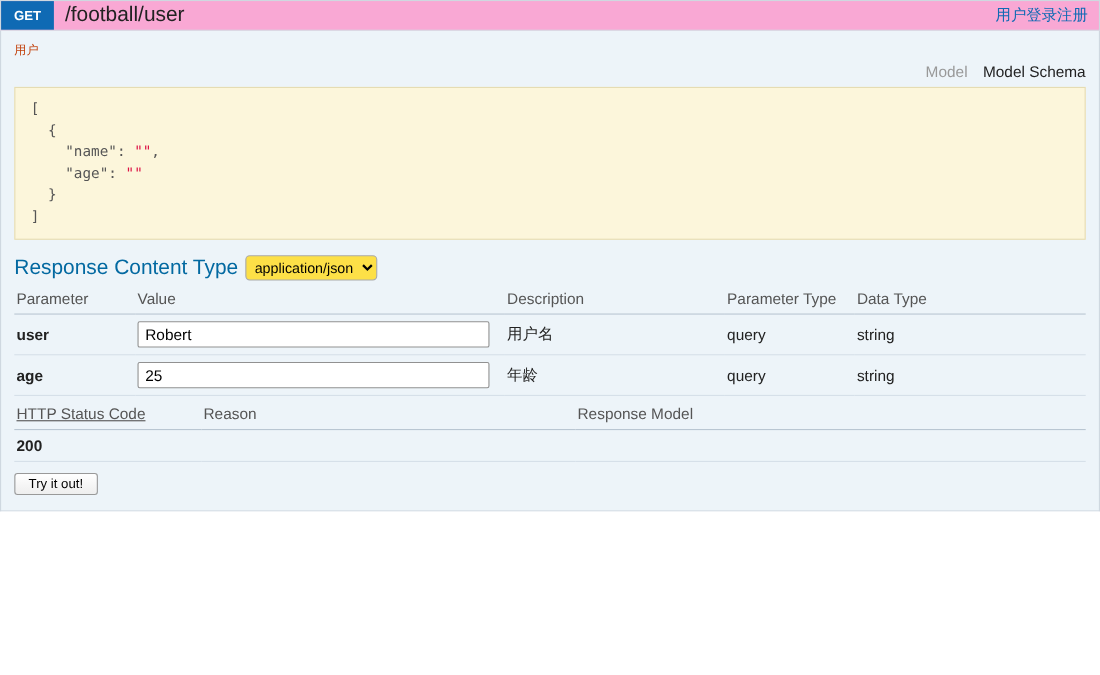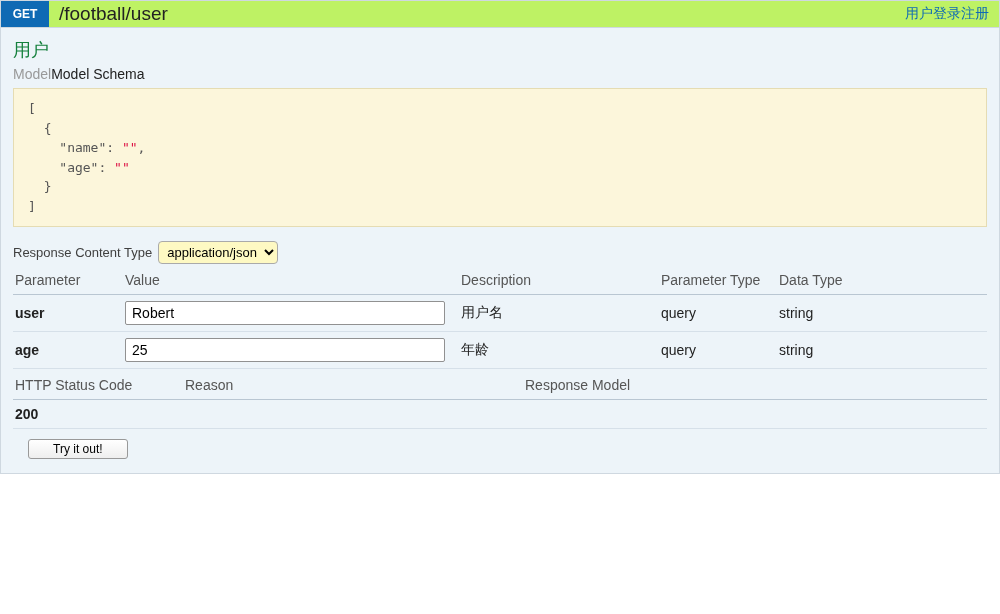--- a/index.html
+++ b/index.html
@@ -11,21 +11,21 @@
       font-family: -apple-system, BlinkMacSystemFont, "Segoe UI", "Helvetica Neue", Arial, sans-serif;
       font-size: 14px;
       background: #fff;
       color: #333;
       width: 1000px;
     }
     .header-bar {
       display: flex;
       align-items: center;
       border: 1px solid #cfd8e0;
-      background: #bef264;
+      background: #f9a8d4;
       height: 28px;
     }
     .method-badge {
       background: #0f6ab4;
       color: #fff;
       font-weight: 700;
       font-size: 12px;
       padding: 6px 10px;
       display: flex;
       align-items: center;
@@ -55,28 +55,30 @@
       color: #0f6ab4;
       font-size: 17px;
       font-weight: 400;
       margin-top: 12px;
       margin-bottom: 4px;
     }
     .section-title.first {
       margin-top: 0;
     }
     .impl-notes {
-      font-size: 18px;
-      color: #15803d;
+      font-size: 11px;
+      color: #c2410c;
     }
     .tabs {
       display: flex;
+      gap: 14px;
       margin-top: 4px;
       margin-bottom: 6px;
       font-size: 14px;
+      justify-content: flex-end;
     }
     .tab-item {
       color: #999;
       cursor: pointer;
     }
     .tab-item.active {
       color: #222;
     }
     .model-schema-box {
       background: #fcf6db;
@@ -94,29 +96,29 @@
     .json-str {
       color: #d14;
     }
     .response-type-row {
       margin-top: 14px;
       display: flex;
       align-items: center;
       gap: 6px;
     }
     .response-type-row label {
-      font-size: 13px;
-      color: #404040;
+      font-size: 19px;
+      color: #0369a1;
     }
     .response-type-row select {
       font-size: 13px;
       padding: 2px 4px;
       border: 1px solid #aaa;
       border-radius: 4px;
-      background: #fef9c3;
+      background: #fde047;
     }
     table.params-table,
     table.resp-table {
       width: 100%;
       border-collapse: collapse;
       margin-top: 4px;
     }
     table.params-table thead th,
     table.resp-table thead th {
       text-align: left;
@@ -146,36 +148,35 @@
       padding: 3px 6px;
       border: 1px solid #919191;
       border-radius: 2px;
       background: #fff;
     }
     .col-param { width: 110px; }
     .col-value { width: 336px; }
     .col-desc { width: 200px; }
     .col-ptype { width: 118px; }
     .col-dtype { width: auto; }
-    .resp-col-code { width: 170px; }
+    .resp-col-code { width: 170px; text-decoration: underline; }
     .resp-col-reason { width: 340px; }
     .resp-col-model { width: auto; }
     .resp-code {
       font-weight: 700;
       font-size: 14px;
     }
     .try-btn {
       margin-top: 10px;
       font-size: 12px;
-      padding: 2px 24px;
+      padding: 2px 12px;
       border: 1px solid #999;
       border-radius: 3px;
       background: linear-gradient(#fff, #eee);
       cursor: pointer;
-      margin-left: 15px;
     }
   </style>
 </head>
 <body>
 
 <div class="header-bar">
   <div class="method-badge">GET</div>
   <div class="api-path">/football/user</div>
   <div class="api-summary">用户登录注册</div>
 </div>

